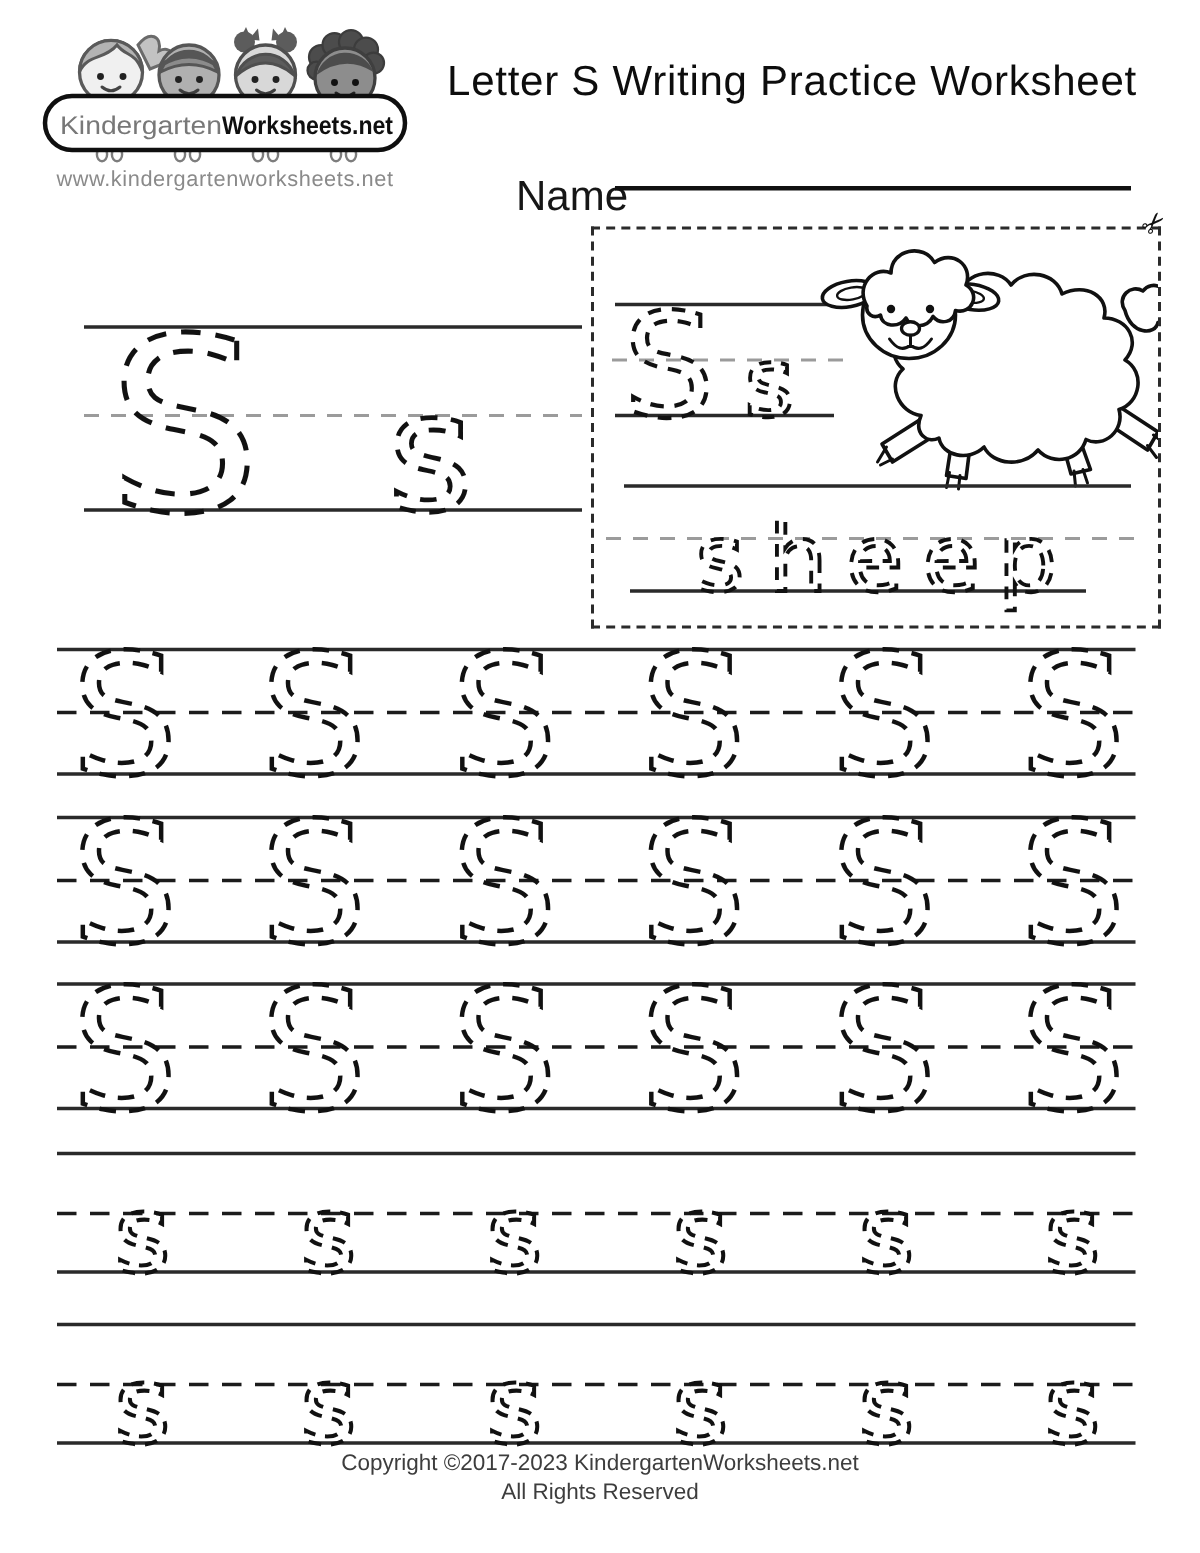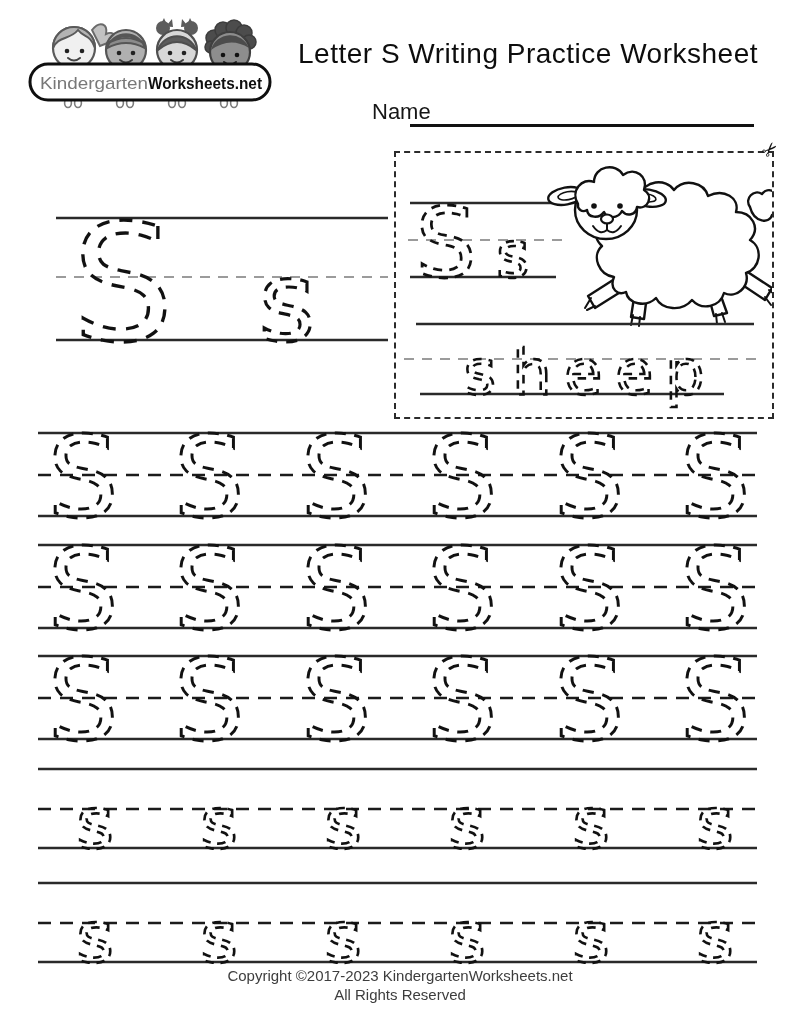--- a/index.html
+++ b/index.html
@@ -4,21 +4,21 @@
 <style>
   html,body{margin:0;padding:0;background:#fff;}
   #page{position:relative;width:800px;height:1035px;background:#ffffff;overflow:hidden;
         font-family:"Liberation Sans",sans-serif;color:#111;}
   .abs{position:absolute;}
   
   #page-title{left:278px;top:38px;width:500px;text-align:center;font-size:28px;
               letter-spacing:.5px;color:#0d0d0d;}
   #logo-url{left:26px;top:112px;width:248px;text-align:center;font-size:14.5px;
             color:#8a8a8a;letter-spacing:.4px;}
-  #name-label{left:344px;top:99px;font-size:22px;color:#161616;margin-left:28px;}
+  #name-label{left:344px;top:115px;font-size:28px;color:#161616;}
   #name-line{left:410px;top:124px;width:344px;height:0;border-top:3px solid #111;}
   
   #example-box{left:394px;top:151px;width:380px;height:268px;border:2px dashed #2b2b2b;
                box-sizing:border-box;background:#fff;}
   #scissors{position:absolute;right:-6px;top:-13px;font-size:19px;color:#111;
             transform:rotate(-46deg);line-height:1;}
   
   .trace{fill:none;stroke:#111;font-family:"DejaVu Sans",sans-serif;}
   .gline{stroke:#2a2a2a;stroke-width:2.4;}
   .gmid-gray{stroke:#9b9b9b;stroke-width:2;stroke-dasharray:10 8;}
@@ -89,20 +89,21 @@
       <ellipse cx="146" cy="95" rx="3.4" ry="4.5"></ellipse>
         <ellipse cx="156" cy="95" rx="3.4" ry="4.5"></ellipse>
       <ellipse cx="198" cy="95" rx="3.4" ry="4.5"></ellipse>
         <ellipse cx="208" cy="95" rx="3.4" ry="4.5"></ellipse>
     </g>
 
     <rect x="4" y="56" width="240" height="36" rx="18" fill="#ffffff" stroke="#0f0f0f" stroke-width="3"></rect>
     <text x="14" y="81" font-size="17" font-family="Liberation Sans, sans-serif" textLength="108" lengthAdjust="spacingAndGlyphs" fill="#787878">Kindergarten</text>
     <text x="122" y="81" font-size="17" font-weight="bold" font-family="Liberation Sans, sans-serif" textLength="114" lengthAdjust="spacingAndGlyphs" fill="#0f0f0f">Worksheets.net</text>
   </svg>
+  <div class="abs" id="logo-url">www.kindergartenworksheets.net</div>
 
   <div class="abs" id="page-title">Letter S Writing Practice Worksheet</div>
   <div class="abs" id="name-label">Name</div>
   <div class="abs" id="name-line"></div>
 
   <svg class="abs" style="left:40px;top:190px" width="352" height="165" viewBox="0 0 352 165">
     <line x1="16" y1="28" x2="348" y2="28" class="gline"></line>
     <line x1="16" y1="87" x2="348" y2="87" class="gmid-gray"></line>
     <line x1="16" y1="150" x2="348" y2="150" class="gline"></line>
     <text x="83" y="150" text-anchor="middle" font-size="160" class="trace" stroke-width="3.4" stroke-dasharray="13 10">S</text>

